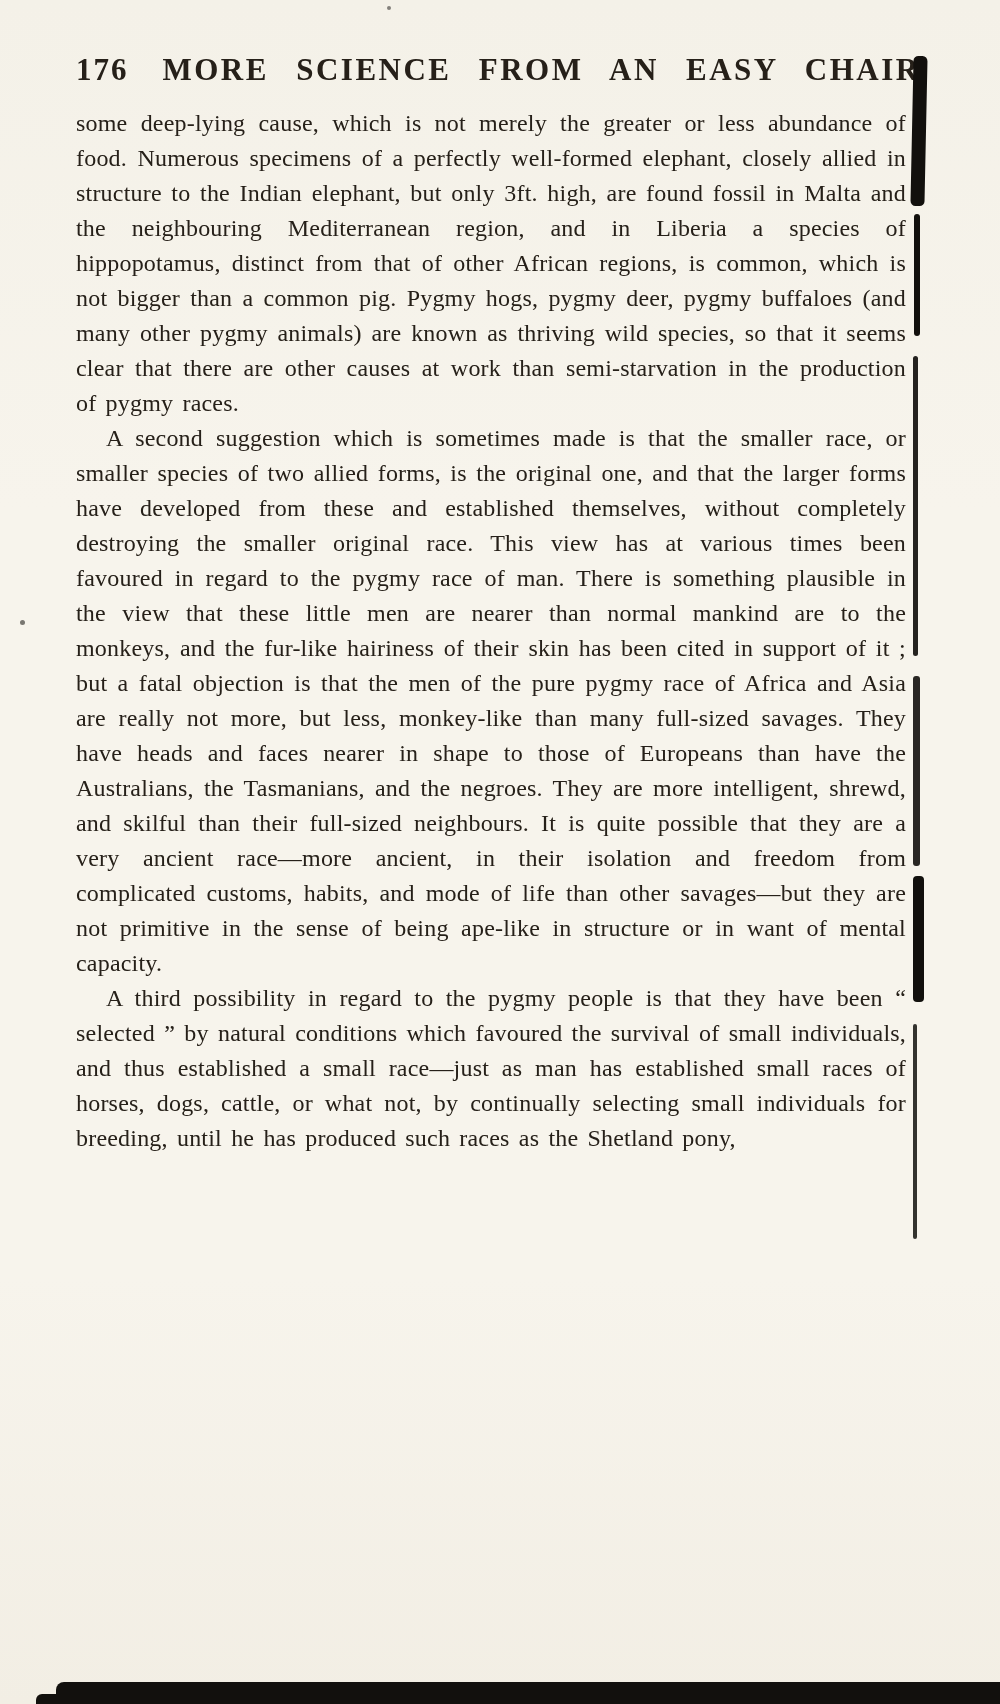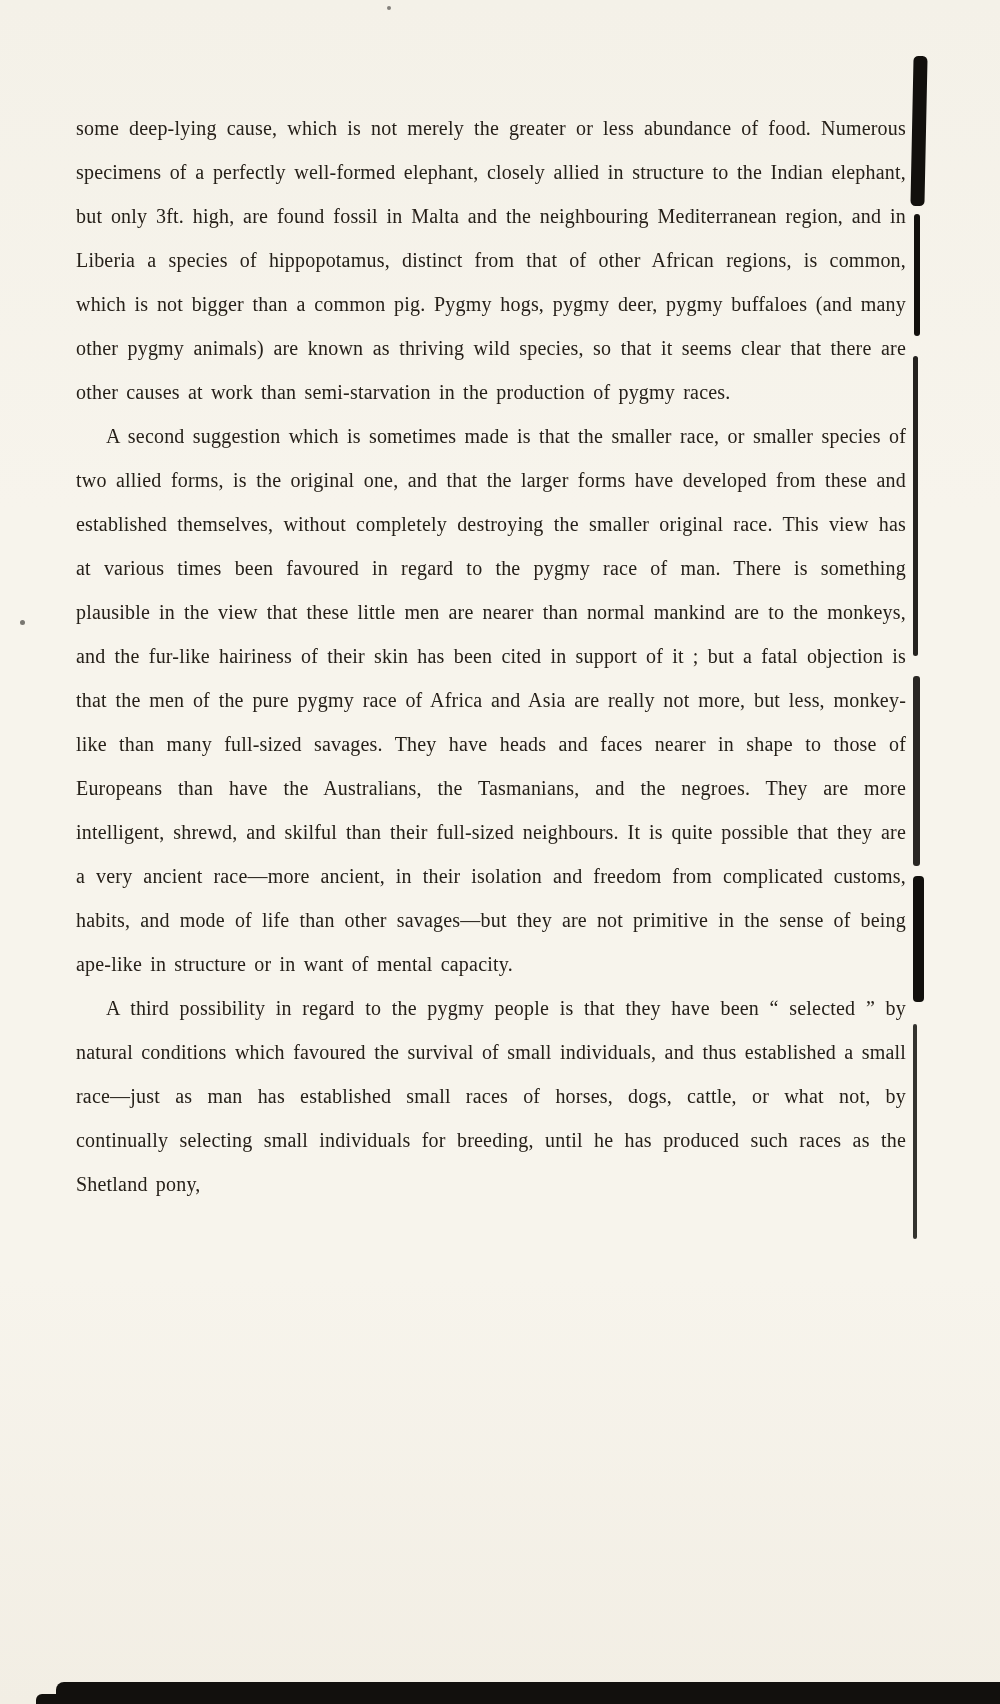--- a/index.html
+++ b/index.html
@@ -33,21 +33,21 @@
     margin-right:34px;
   }
   .head-title{
     flex:1;
     letter-spacing:2.5px;
     word-spacing:17px;
   }
   .text-block{
     position:absolute;
     top:106px;left:76px;width:830px;
-    font-size:20px;line-height:44px;
+    font-size:24px;line-height:35px;
     text-align:justify;
     word-spacing:3px;
     letter-spacing:0.2px;
   }
   .para{margin:0;}
   .para.indent{text-indent:30px;font-family:Liberation Serif, serif;}
 
   
   .artifact{position:absolute;background:var(--artifact);}
   .edge-r1{top:56px;right:74px;width:14px;height:150px;border-radius:5px;transform:rotate(1.2deg);}
@@ -59,20 +59,24 @@
   .edge-bottom{left:56px;right:0;bottom:0;height:22px;border-top-left-radius:8px;}
   .edge-bottom-nub{left:36px;bottom:0;width:26px;height:10px;border-top-left-radius:6px;}
   .speck1{left:20px;top:620px;width:5px;height:5px;border-radius:50%;opacity:.55;}
   .speck2{left:387px;top:6px;width:4px;height:4px;border-radius:50%;opacity:.5;}
 </style>
 </head>
 <body>
 
 <div class="page">
 
+  <header class="running-head">
+    <span class="page-num">176</span>
+    <span class="head-title">MORE SCIENCE FROM AN EASY CHAIR</span>
+  </header>
 
   <main class="text-block">
     <p class="para">some deep-lying cause, which is not merely the greater or less abundance of food. Numerous specimens of a perfectly well-formed elephant, closely allied in structure to the Indian elephant, but only 3ft. high, are found fossil in Malta and the neighbouring Mediterranean region, and in Liberia a species of hippopotamus, distinct from that of other African regions, is common, which is not bigger than a common pig. Pygmy hogs, pygmy deer, pygmy buffaloes (and many other pygmy animals) are known as thriving wild species, so that it seems clear that there are other causes at work than semi-starvation in the production of pygmy races.</p>
     <p class="para indent">A second suggestion which is sometimes made is that the smaller race, or smaller species of two allied forms, is the original one, and that the larger forms have developed from these and established themselves, without completely destroying the smaller original race. This view has at various times been favoured in regard to the pygmy race of man. There is something plausible in the view that these little men are nearer than normal mankind are to the monkeys, and the fur-like hairiness of their skin has been cited in support of it ; but a fatal objection is that the men of the pure pygmy race of Africa and Asia are really not more, but less, monkey-like than many full-sized savages. They have heads and faces nearer in shape to those of Europeans than have the Australians, the Tasmanians, and the negroes. They are more intelligent, shrewd, and skilful than their full-sized neighbours. It is quite possible that they are a very ancient race—more ancient, in their isolation and freedom from complicated customs, habits, and mode of life than other savages—but they are not primitive in the sense of being ape-like in structure or in want of mental capacity.</p>
     <p class="para indent">A third possibility in regard to the pygmy people is that they have been “ selected ” by natural conditions which favoured the survival of small individuals, and thus established a small race—just as man has established small races of horses, dogs, cattle, or what not, by continually selecting small individuals for breeding, until he has produced such races as the Shetland pony,</p>
   </main>
 
   <div class="artifact edge-r1"></div>
   <div class="artifact edge-r2"></div>
   <div class="artifact edge-r3"></div>

